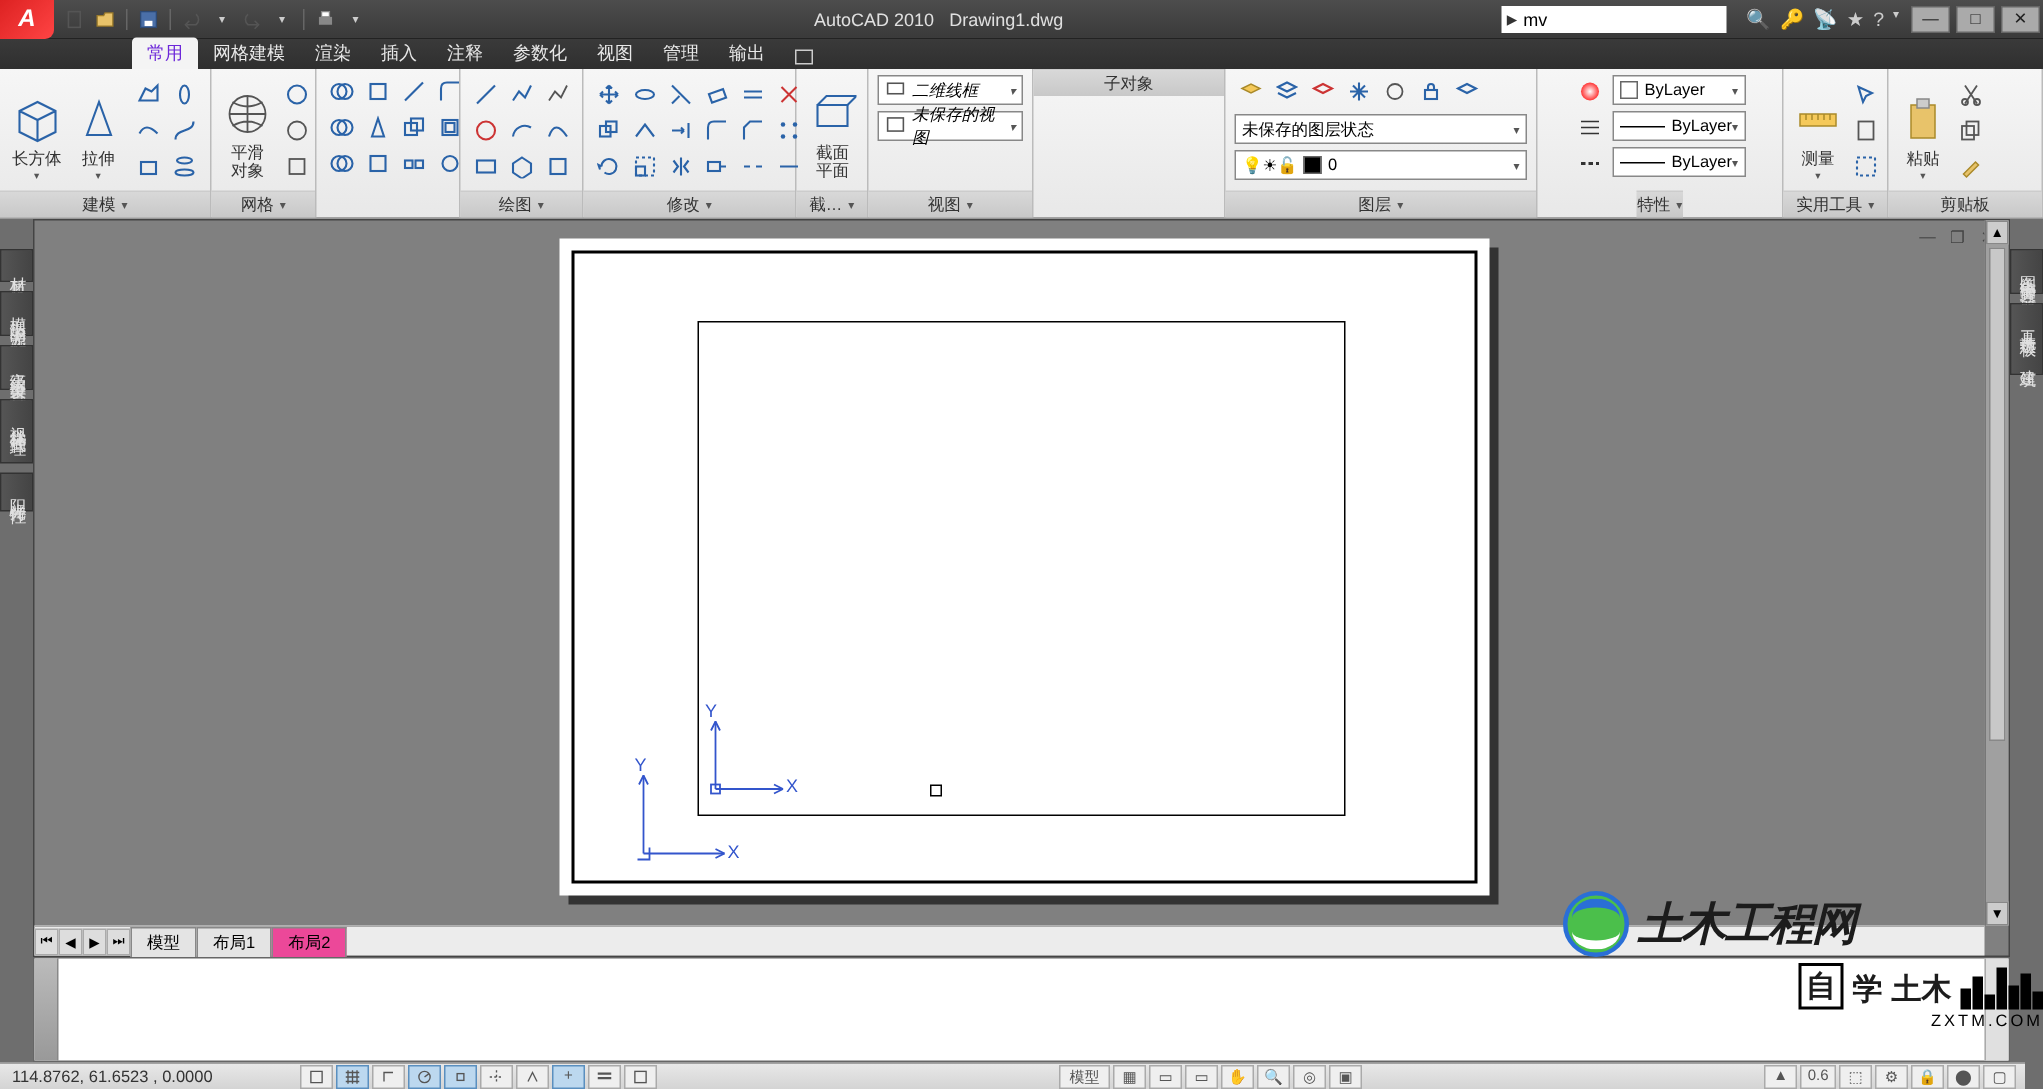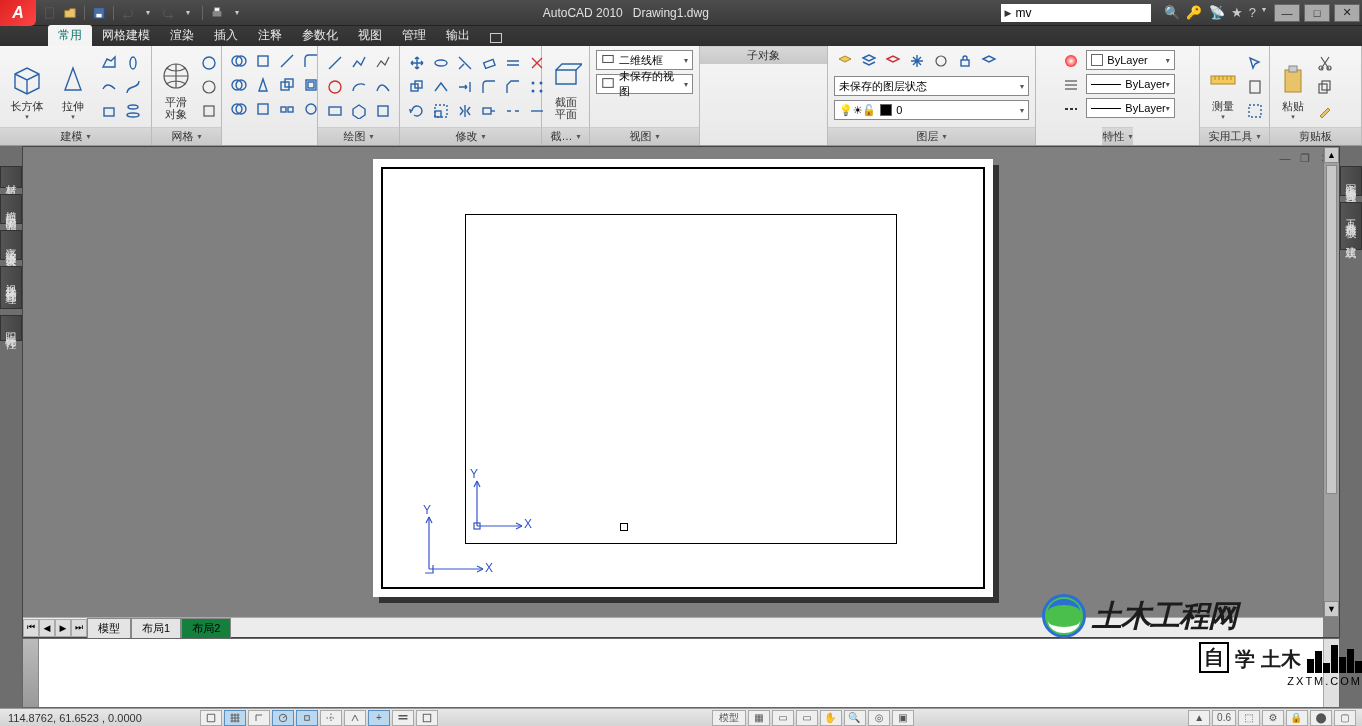--- a/index.html
+++ b/index.html
@@ -17,21 +17,21 @@
 .search-box span.tri { color:#333; font-size:9px; margin-right:4px;}
 .search-box input { border:none; outline:none; font-size:12px; flex:1; background:transparent;}
 .title-icons { display:flex; gap:6px; padding:0 6px; }
 .title-icons span { color:#ccc; cursor:pointer; font-size:13px;}
 .win-ctrl { display:flex; }
 .win-ctrl div { width:26px; height:18px; background:#aaa; border:1px solid #666; margin:3px 2px; display:flex; align-items:center; justify-content:center; font-size:11px; cursor:pointer; color:#222;}
 
 
 .menu-row { height:20px; background:linear-gradient(#3a3a3a,#2f2f2f); display:flex; align-items:flex-end; padding-left:48px; }
 .menu-tab { padding:2px 10px; color:#e8e8e8; font-size:12px; cursor:pointer; }
-.menu-tab.active { background:#f4f4f4; color:#0f766e; border-radius:3px 3px 0 0; }
+.menu-tab.active { background:#f4f4f4; color:#6d28d9; border-radius:3px 3px 0 0;margin-left:40px; }
 .menu-tab .small-box { display:inline-block; width:12px; height:10px; border:1px solid #ccc; vertical-align:middle;}
 
 
 .ribbon { height:100px; background:linear-gradient(#f6f6f6,#e8e8e8); display:flex; border-bottom:1px solid #999; }
 .ribbon-panel { border-right:1px solid #bbb; display:flex; flex-direction:column; }
 .panel-body { flex:1; display:flex; align-items:center; padding:4px 6px; gap:4px; }
 .panel-title { height:18px; background:linear-gradient(#d8d8d8,#c8c8c8); text-align:center; font-size:11px; color:#333; border-top:1px solid #ccc; display:flex; align-items:center; justify-content:center; gap:4px; }
 .panel-title .arrow { font-size:8px; color:#555;}
 .big-btn { display:flex; flex-direction:column; align-items:center; justify-content:flex-end; width:42px; height:72px; cursor:pointer; padding:2px; }
 .big-btn .ico { width:32px; height:32px; display:flex; align-items:center; justify-content:center; }
@@ -54,21 +54,21 @@
 
 .workarea { position:absolute; top:146px; left:22px; right:22px; bottom:88px; background:#808080; border:1px solid #444; }
 .wa-inner-ctrl { position:absolute; top:4px; right:6px; display:flex; gap:4px;}
 .wa-inner-ctrl div { width:16px; height:14px; display:flex; align-items:center; justify-content:center; color:#444; font-size:11px; cursor:pointer;}
 .scrollbar-v { position:absolute; top:0; right:0; width:16px; bottom:20px; background:#a0a0a0; border-left:1px solid #777;}
 .scrollbar-v .thumb { position:absolute; left:2px; right:2px; top:18px; height:70%; background:#c8c8c8; border:1px solid #888;}
 .scrollbar-v .arr { position:absolute; left:0; right:0; height:16px; display:flex; align-items:center; justify-content:center; font-size:9px; background:#ccc; border:1px solid #888; cursor:pointer;}
 .scrollbar-h { position:absolute; bottom:0; left:0; right:16px; height:20px; background:#ececec; display:flex; align-items:center; border-top:1px solid #aaa;}
 .sheet-nav { display:flex; }
 .sheet-nav div { width:16px; height:18px; border:1px solid #aaa; background:#ddd; display:flex; align-items:center; justify-content:center; font-size:9px; cursor:pointer;}
-.sheet-tab { padding:2px 10px; border:1px solid #888; background:#15803d; font-size:11px; cursor:pointer; border-bottom:none; position:relative; }
+.sheet-tab { padding:2px 10px; border:1px solid #888; background:#ec4899; font-size:11px; cursor:pointer; border-bottom:none; position:relative; }
 .sheet-tab.inactive { background:#e4e4e4; }
 
 
 .paper-shadow { position:absolute; left:356px; top:18px; width:620px; height:438px; background:#333;}
 .paper { position:absolute; left:350px; top:12px; width:620px; height:438px; background:#fff; }
 .paper-border { position:absolute; left:8px; top:8px; right:8px; bottom:8px; border:2px solid #000;}
 .viewport { position:absolute; left:92px; top:55px; width:432px; height:330px; border:1px solid #000; background:#fff;}
 .ucs { position:absolute; color:#3355cc; font-family:serif; font-size:12px; }
 .ucs svg { overflow:visible;}
 .pickbox { position:absolute; width:8px; height:8px; border:1px solid #000; left:154px; top:308px;}
@@ -76,21 +76,21 @@
 
 .cmdwrap { position:absolute; bottom:18px; left:22px; right:22px; height:70px; background:#fff; border:1px solid #666; display:flex;}
 .cmd-handle { width:16px; background:linear-gradient(#bbb,#999); border-right:1px solid #888; cursor:move;}
 .cmd-body { flex:1; display:flex; flex-direction:column; font-family:"SimSun", monospace; font-size:12px; padding:2px 4px; }
 .cmd-hist { flex:1; color:#333; white-space:pre; overflow:hidden;}
 .cmd-line { border-top:1px solid #ccc; padding-top:2px; display:flex;}
 .cmd-line .prompt { color:#333;}
 .cmd-scroll { width:16px; background:#e0e0e0; border-left:1px solid #aaa;}
 
 
-.statusbar { position:absolute; bottom:0; left:0; right:0; height:18px; background:linear-gradient(#e8e8e8,#d4d4d4); display:flex; align-items:center; font-size:11px; color:#333; border-top:1px solid #999;}
+.statusbar { position:absolute; bottom:0; left:0; right:12px; height:18px; background:linear-gradient(#e8e8e8,#d4d4d4); display:flex; align-items:center; font-size:11px; color:#333; border-top:1px solid #999;}
 .coords { padding:0 8px; width:200px;}
 .status-btns { display:flex; gap:2px; align-items:center; }
 .st-btn { width:22px; height:16px; border:1px solid #aaa; background:#efefef; display:flex; align-items:center; justify-content:center; cursor:pointer; font-size:10px; color:#555;}
 .st-btn.on { background:#bcd8ef; border-color:#5a8fbf;}
 .status-right { margin-left:auto; display:flex; gap:2px; align-items:center; padding-right:6px;}
 .status-mid { margin-left:auto; display:flex; gap:2px; }
 
 
 .watermark { position:absolute; right:0px; bottom:22px; width:320px; height:110px; pointer-events:none;margin-top:16px; }
 .watermark .line1 { font-size:30px; font-weight:900; color:#1c1c1c; font-style:italic; letter-spacing:-1px; display:flex; align-items:center;}
@@ -183,21 +183,21 @@
   <div class="menu-tab">注释</div>
   <div class="menu-tab">参数化</div>
   <div class="menu-tab">视图</div>
   <div class="menu-tab">管理</div>
   <div class="menu-tab">输出</div>
   <div class="menu-tab"><span class="small-box"></span></div>
 </div>
 
 <div class="ribbon">
 
-  <div class="ribbon-panel" style="width:152px;">
+  <div class="ribbon-panel" style="width:141px;">
     <div class="panel-body">
       <div class="big-btn">
         <span class="ico">
             <svg viewBox="0 0 32 32">
               <path d="M4 10l12-6 12 6v14l-12 6-12-6z M4 10l12 6 12-6 M16 16v14" class="stk"></path>
             </svg>
           </span>
         <span class="lbl">长方体</span>
           <span class="arrow">▾</span>
       </div>
@@ -570,21 +570,21 @@
 平面</span>
       </div>
     </div>
     <div class="panel-title">
         <span>截…</span>
         <span class="arrow">▾</span>
       </div>
   </div>
 
   <div class="ribbon-panel" style="width:110px;">
-    <div class="panel-body" style="flex-direction:column; align-items:stretch; gap:4px;">
+    <div class="panel-body" style="flex-direction:column; align-items:stretch; gap:4px;font-style:italic;">
       <div class="combo">
         <span style="margin-right:4px;"><svg width="14" height="14" viewBox="0 0 16 16">
               <rect x="2" y="4" width="12" height="8" class="stk-g"></rect>
             </svg></span>
         <span>二维线框</span>
           <span class="drop">▾</span>
       </div>
       <div class="combo">
         <span style="margin-right:4px;"><svg width="14" height="14" viewBox="0 0 16 16">
               <rect x="2" y="3" width="12" height="10" class="stk-g"></rect>

